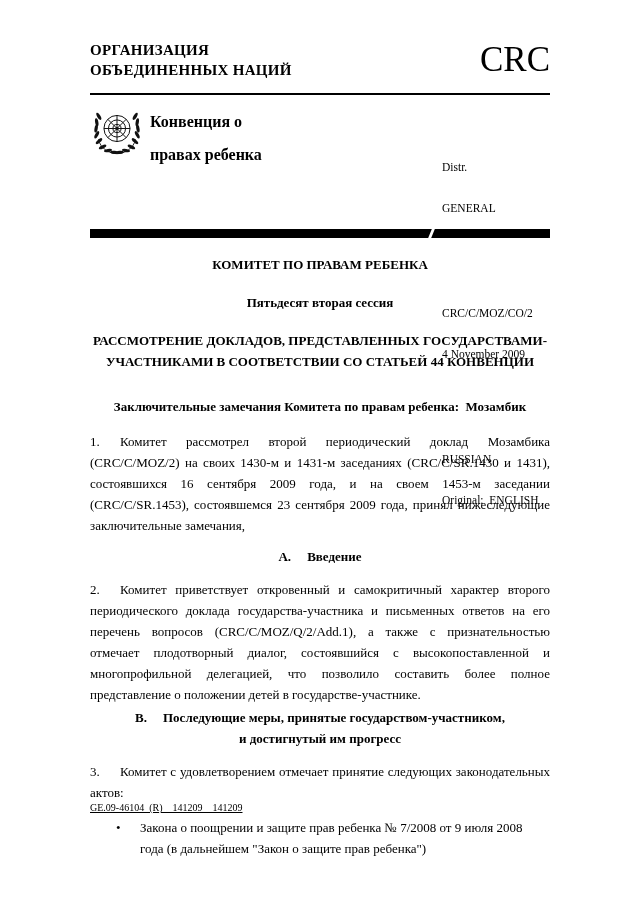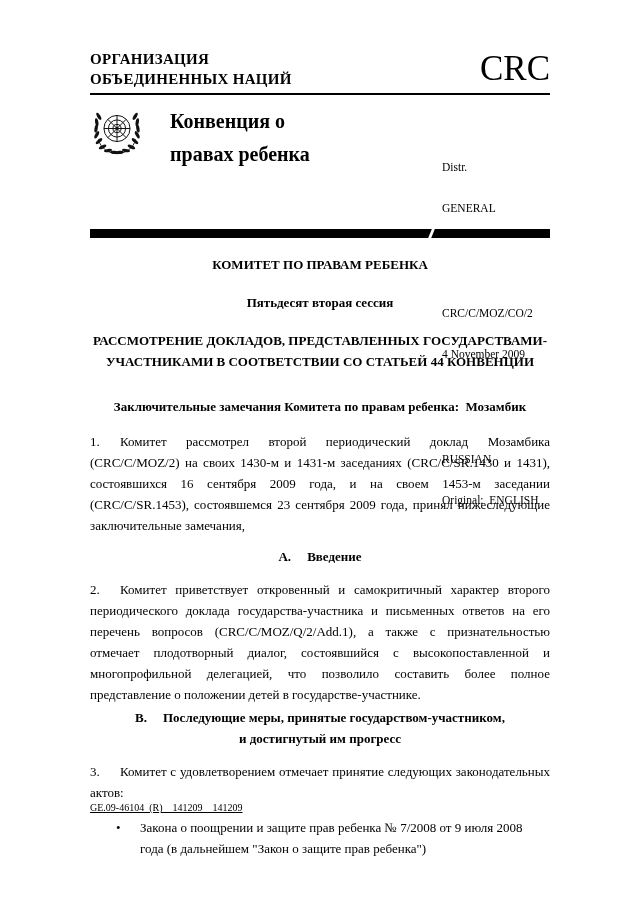--- a/index.html
+++ b/index.html
@@ -13,21 +13,21 @@
     position: relative;
     width: 640px;
     height: 905px;
     background: #ffffff;
     overflow: hidden;
   }
 
   
   .top-header {
     position: absolute;
-    left: 90px; right: 90px; top: 49px;
+    left: 90px; right: 90px; top: 40px;
     display: flex;
     justify-content: space-between;
     align-items: flex-start;
   }
   .org-name {
     font-weight: bold;
     font-size: 15px;
     line-height: 20px;
     letter-spacing: 0.3px;
   }
@@ -46,23 +46,23 @@
   
   .masthead {
     position: absolute;
     left: 90px; right: 90px; top: 103px;
     display: flex;
     align-items: flex-start;
   }
   .un-logo { width: 54px; height: 56px; margin-top: 2px; flex: 0 0 auto; }
   .un-logo svg { width: 100%; height: 100%; display: block; }
   .masthead-title {
-    margin-left: 26px;
+    margin-left: 6px;
     font-weight: bold;
-    font-size: 20px;
+    font-size: 16px;
     line-height: 33px;
     padding-top: 2px;
   }
   .masthead-meta {
     margin-left: auto;
     width: 108px;
     font-size: 11.5px;
     line-height: 13.5px;
     padding-top: 4px;
     white-space: pre;

